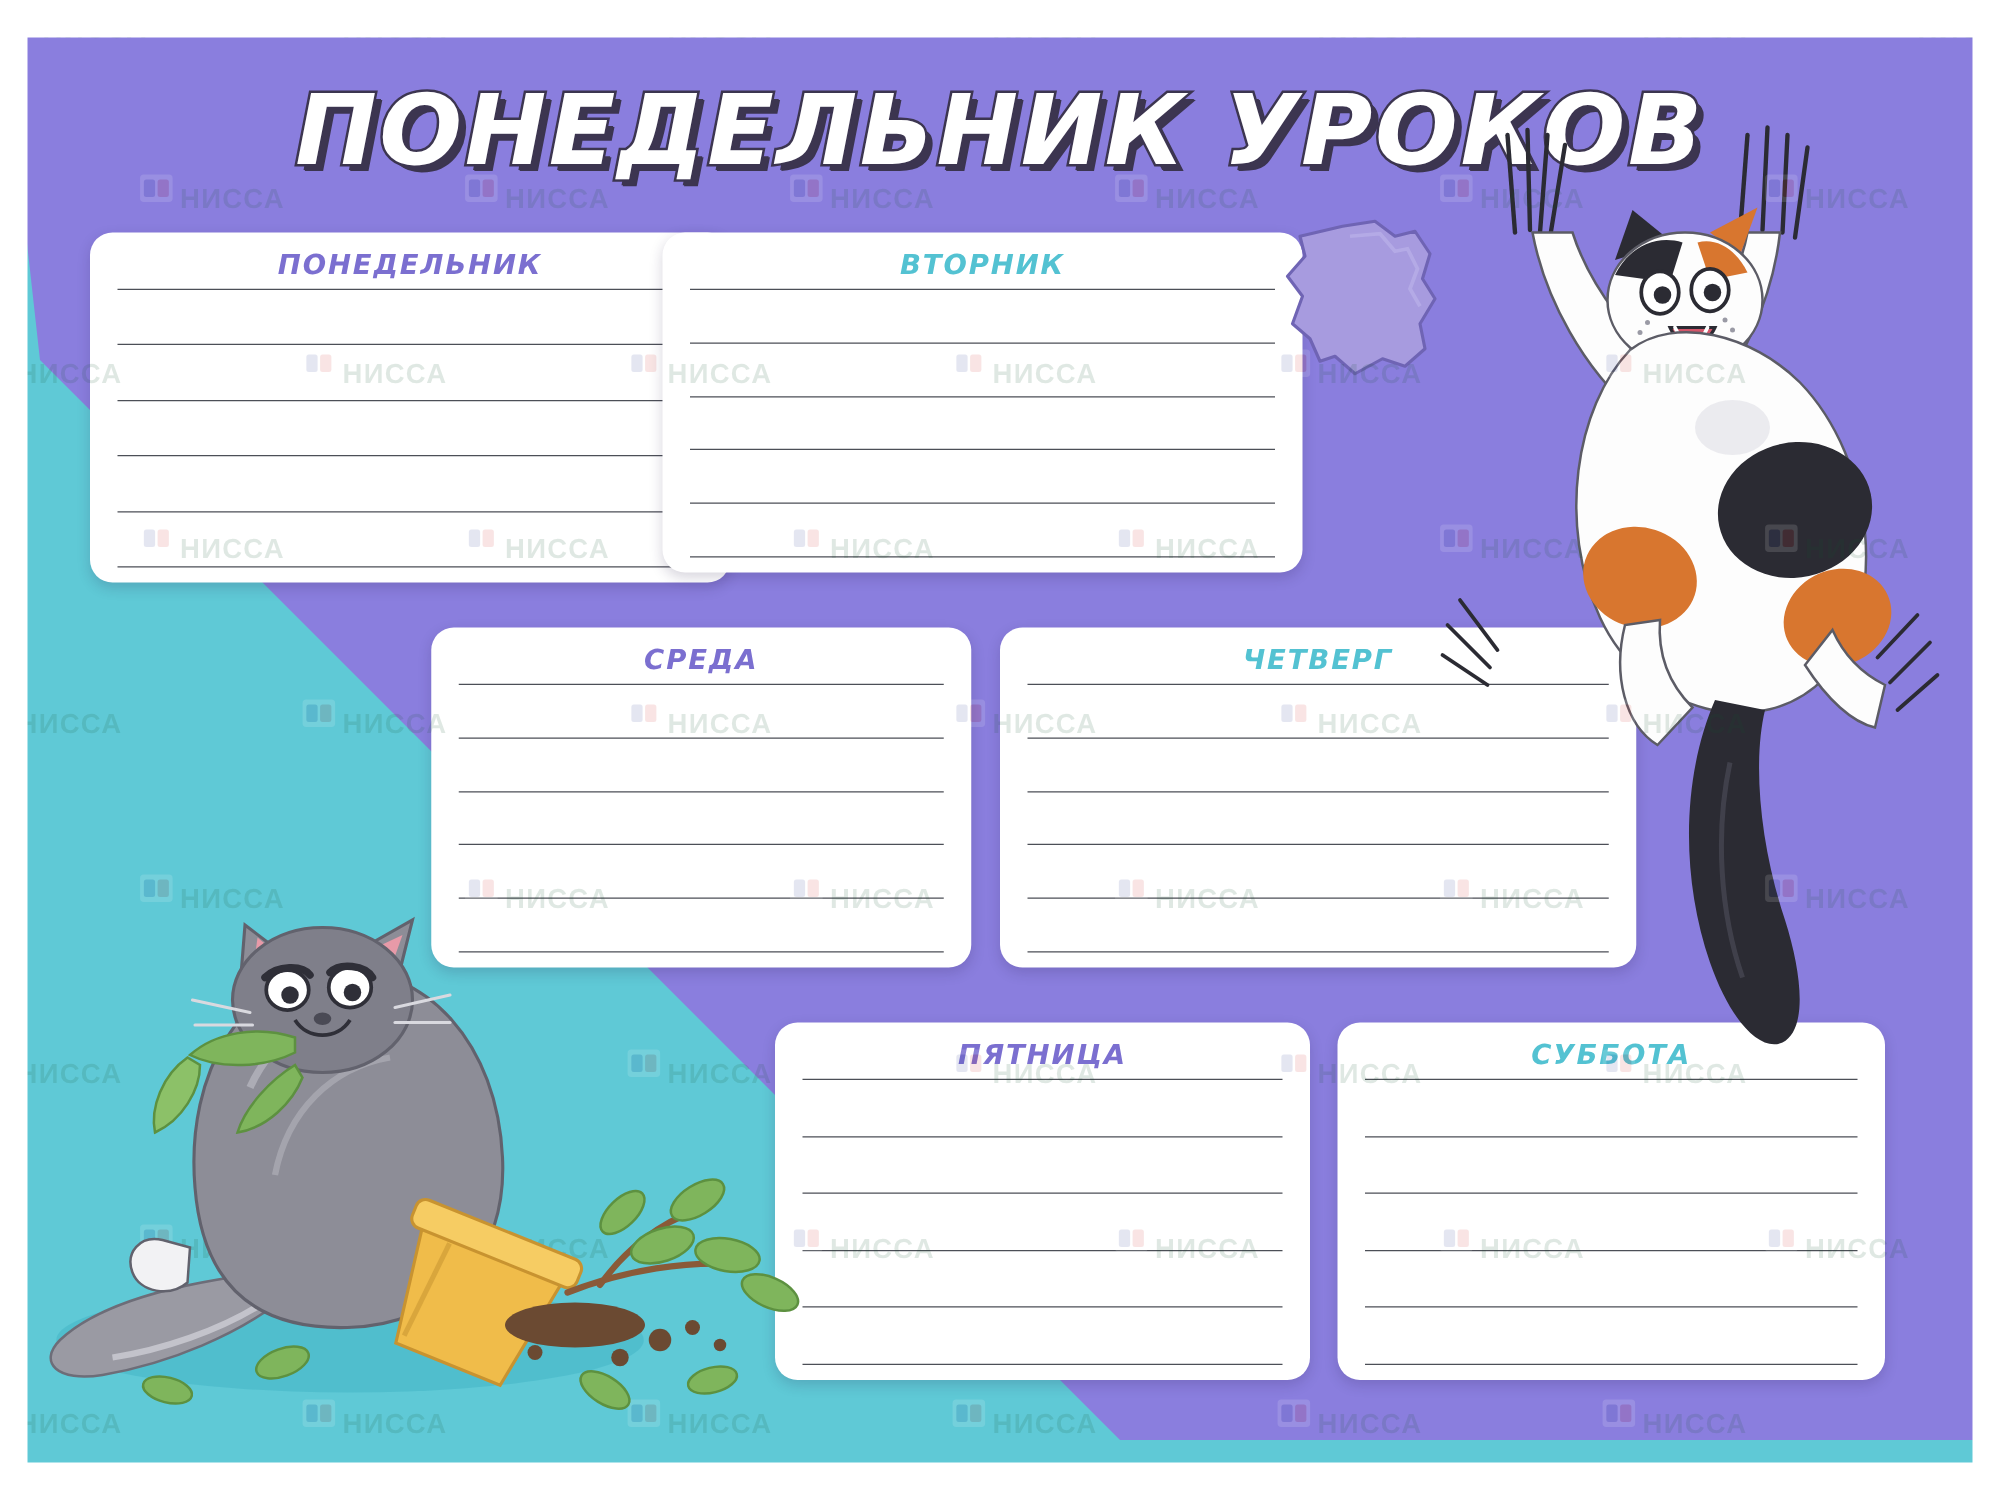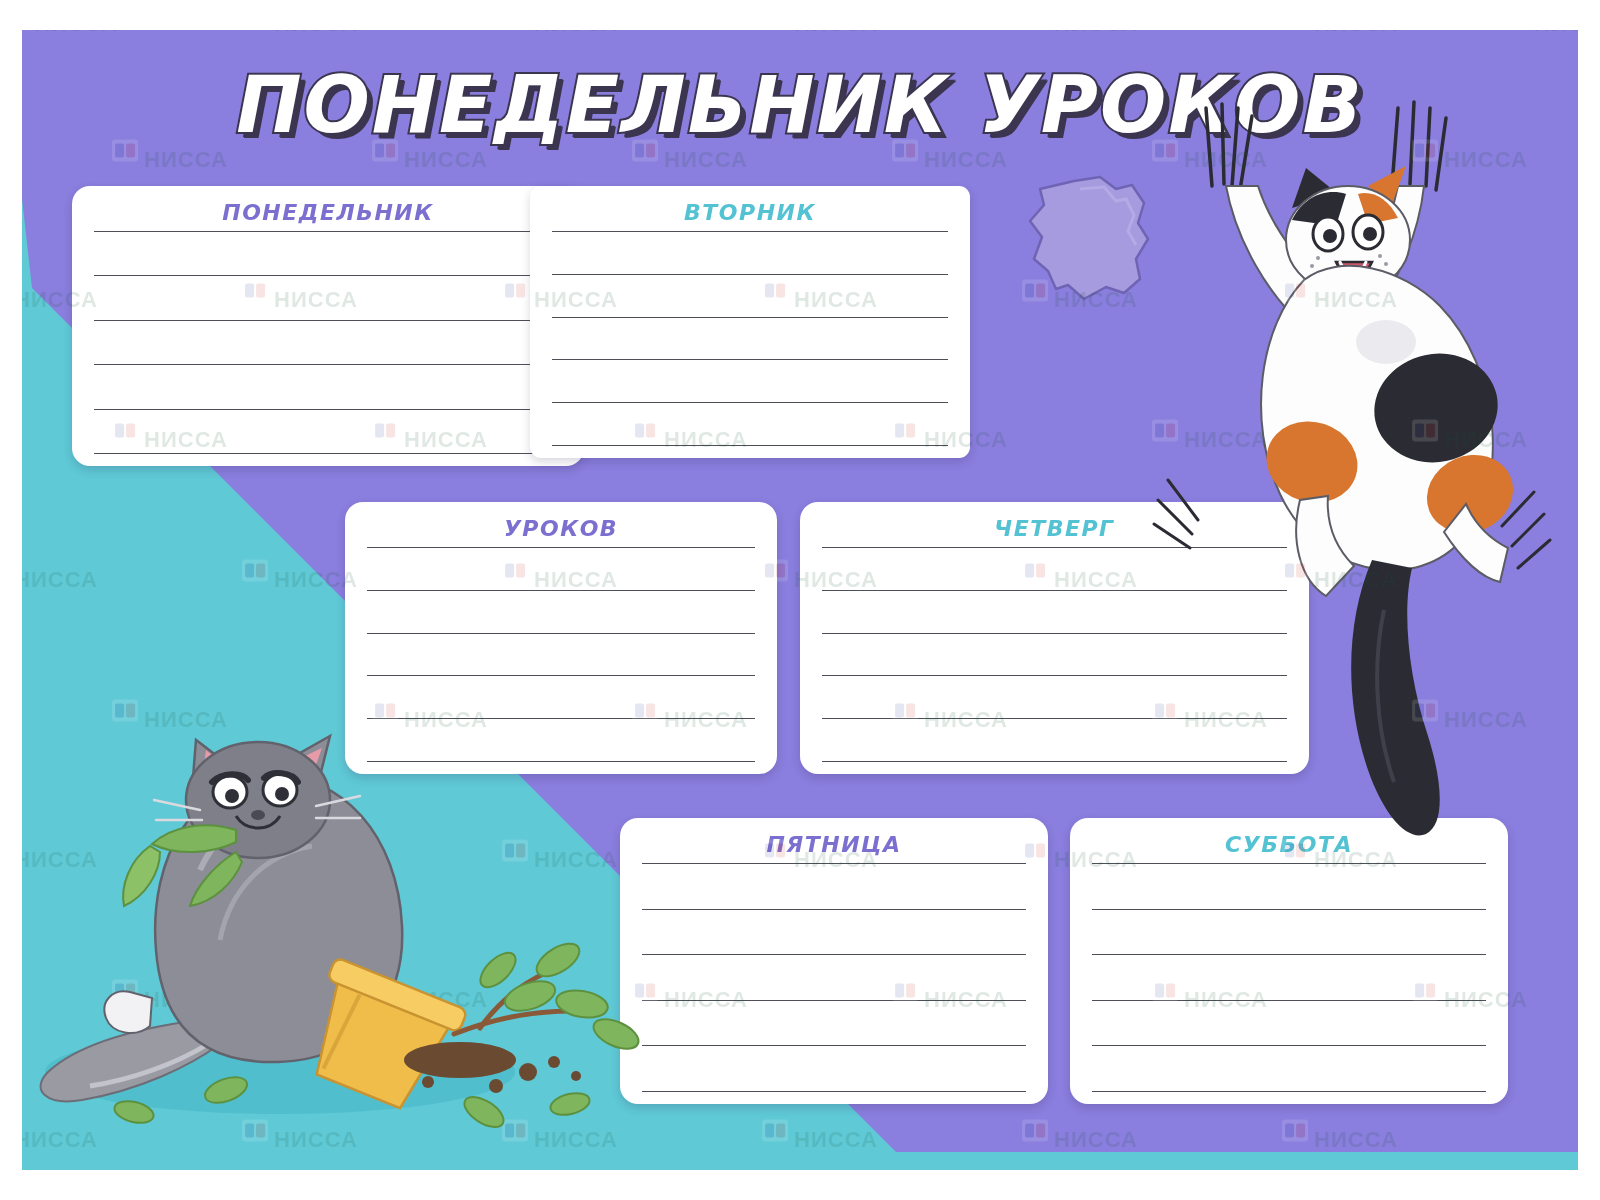--- a/index.html
+++ b/index.html
@@ -141,21 +141,21 @@
     height: 0;
     border-bottom: 1.6px solid #4c4f57;
   }
 
   
   .c-purple { color: #7b6fd0; }
   .c-teal   { color: #53c2d2; }
 
   
   #card-mon { left: 72px;  top: 186px; width: 512px; height: 280px; border-radius: 18px; }
-  #card-tue { left: 530px; top: 186px; width: 440px; height: 272px; border-radius: 11px; }
+  #card-tue { left: 530px; top: 186px; width: 512px; height: 272px; }
   #card-wed { left: 345px; top: 502px; width: 432px; height: 272px; }
   #card-thu { left: 800px; top: 502px; width: 509px; height: 272px; }
   #card-fri { left: 620px; top: 818px; width: 428px; height: 286px; }
   #card-sat { left: 1070px;top: 818px; width: 438px; height: 286px; }
 
   
   .art {
     position: absolute;
     z-index: 29;
     pointer-events: none;
@@ -561,21 +561,21 @@
         <div class="rule"></div>
         <div class="rule"></div>
         <div class="rule"></div>
         <div class="rule"></div>
         <div class="rule"></div>
         <div class="rule"></div>
       </div>
   </div>
 
   <div class="card" id="card-wed">
-    <div class="day-label c-purple">УРОКОВ</div>
+    <div class="day-label c-purple">СРЕДА</div>
     <div class="lines">
         <div class="rule"></div>
         <div class="rule"></div>
         <div class="rule"></div>
         <div class="rule"></div>
         <div class="rule"></div>
         <div class="rule"></div>
       </div>
   </div>
 

